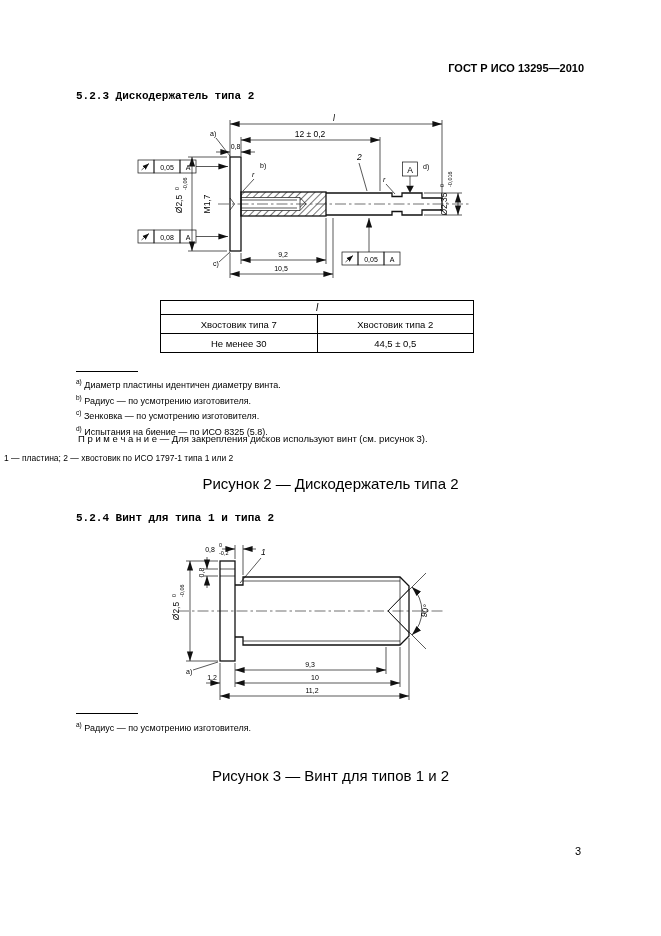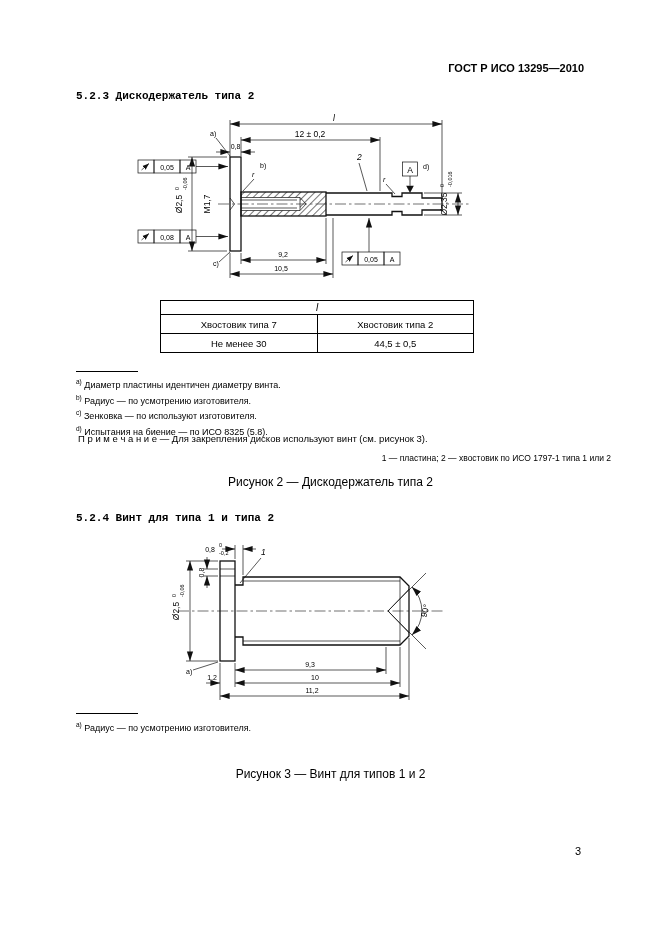--- a/index.html
+++ b/index.html
@@ -13,23 +13,23 @@
   .ltable{position:absolute;top:300px;left:160px;width:314px;border-collapse:collapse;font-size:9.5px;}
   .ltable td{border:1px solid #000;text-align:center;padding:1px 4px;height:16px;}
   .ltable tr.slim td{height:11px;}
   .ital{font-style:italic;font-size:10px;}
   .rule{position:absolute;left:76px;width:62px;border-top:1px solid #000;height:0;}
   .r1{top:371px;} .r2{top:713px;}
   .footnotes{position:absolute;left:76px;font-size:9px;line-height:12.6px;}
   .fns2{top:376px;} .fns3{top:719px;}
   .fn sup{font-size:6.5px;}
   .note{position:absolute;top:433px;left:78px;font-size:9.5px;}
-  .legend{position:absolute;left:10px;width:601px;text-align:right;font-size:8.5px;}
+  .legend{position:absolute;left:4px;width:601px;text-align:left;font-size:8.5px;}
   .l2{top:453px;} .l3{top:742px;}
-  .caption{position:absolute;left:0;width:661px;text-align:center;font-size:12px;}
+  .caption{position:absolute;left:0;width:661px;text-align:center;font-size:15px;}
   .c2{top:475px;} .c3{top:767px;}
   .pagenum{position:absolute;top:845px;right:80px;font-size:11px;}
   svg text{font-family:"Liberation Sans",sans-serif;font-size:8px;fill:#000;}
   svg text.md{font-size:8.5px;}
   svg text.s7{font-size:7px;}
   svg text.sm{font-size:5.5px;}
   svg text.it{font-style:italic;}
   svg .ol{fill:none;stroke:#111;stroke-width:1.3;}
   svg .tn{fill:none;stroke:#111;stroke-width:0.7;}
   svg .dm{fill:none;stroke:#111;stroke-width:0.7;}
@@ -221,21 +221,21 @@
       <td>44,5 ± 0,5</td>
     </tr>
   </tbody>
     </table>
 
   <div class="rule r1"></div>
 
   <div class="footnotes fns2">
     <div class="fn"><sup>a)</sup> <span>Диаметр пластины идентичен диаметру винта.</span></div>
     <div class="fn"><sup>b)</sup> <span>Радиус — по усмотрению изготовителя.</span></div>
-    <div class="fn"><sup>c)</sup> <span>Зенковка — по используют изготовителя.</span></div>
+    <div class="fn"><sup>c)</sup> <span>Зенковка — по усмотрению изготовителя.</span></div>
     <div class="fn"><sup>d)</sup> <span>Испытания на биение — по ИСО 8325 (5.8).</span></div>
   </div>
 
   <div class="note">
     <span>П р и м е ч а н и е</span>
     <span>— Для закрепления дисков используют винт (см. рисунок 3).</span>
   </div>
 
   <div class="legend l2">1 — пластина; 2 — хвостовик по ИСО 1797-1 типа 1 или 2</div>
   <div class="caption c2">Рисунок 2 — Дискодержатель типа 2</div>

